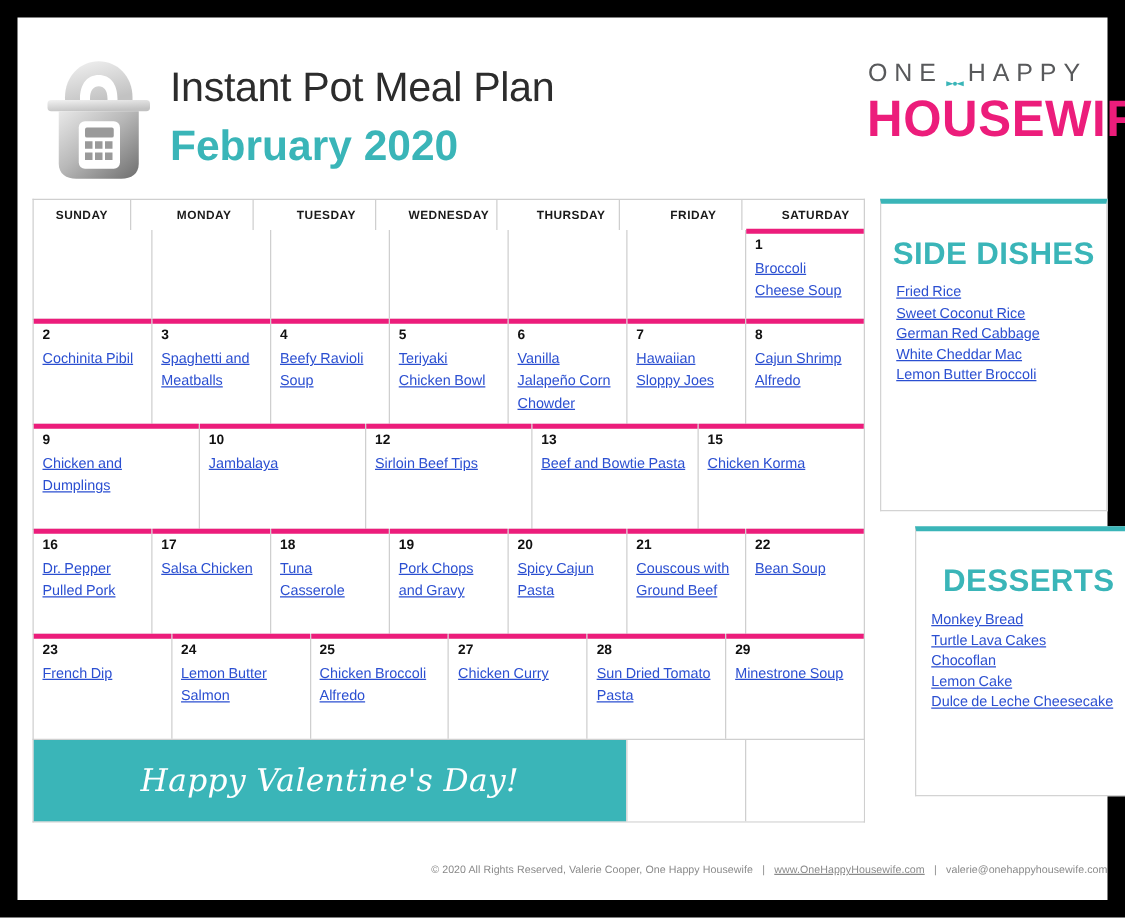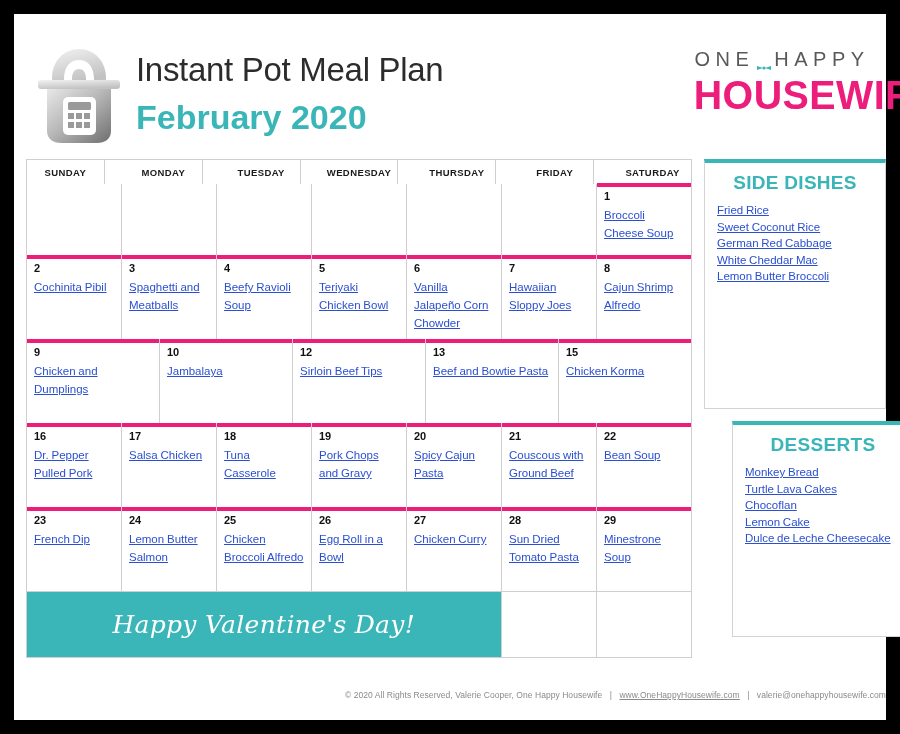--- a/index.html
+++ b/index.html
@@ -207,25 +207,25 @@
     left: 690px;
     border: 1px solid #d3d3d3;
     border-top: 4px solid #3ab5b8;
     background: #ffffff;
   }
   .panel-sides { top: 145px; height: 250px; }
   .panel-desserts { top: 407px; height: 216px; margin-left: 28px; }
 
   .panel-title {
     text-align: center;
-    font-size: 19px;
+    font-size: 25px;
     font-weight: bold;
     color: #3ab5b8;
     letter-spacing: 0.3px;
-    padding: 9px 0 8px;
+    padding: 26px 0 8px;
   }
   .panel-list {
     padding: 0 10px 0 12px;
     list-style: none;
   }
   .panel-list li {
     font-size: 11.5px;
     line-height: 16.5px;
     color: #2b4fd1;
     text-decoration: underline;
@@ -434,24 +434,20 @@
       </div>
       <div class="cell topbar">
         <div class="daynum">24</div>
         <a class="meal">Lemon Butter Salmon</a>
       </div>
       <div class="cell topbar">
         <div class="daynum">25</div>
         <a class="meal">Chicken Broccoli Alfredo</a>
       </div>
       <div class="cell topbar">
-        <div class="daynum">26</div>
-        <a class="meal">Egg Roll in a Bowl</a>
-      </div>
-      <div class="cell topbar">
         <div class="daynum">27</div>
         <a class="meal">Chicken Curry</a>
       </div>
       <div class="cell topbar">
         <div class="daynum">28</div>
         <a class="meal">Sun Dried Tomato Pasta</a>
       </div>
       <div class="cell topbar">
         <div class="daynum">29</div>
         <a class="meal">Minestrone Soup</a>

